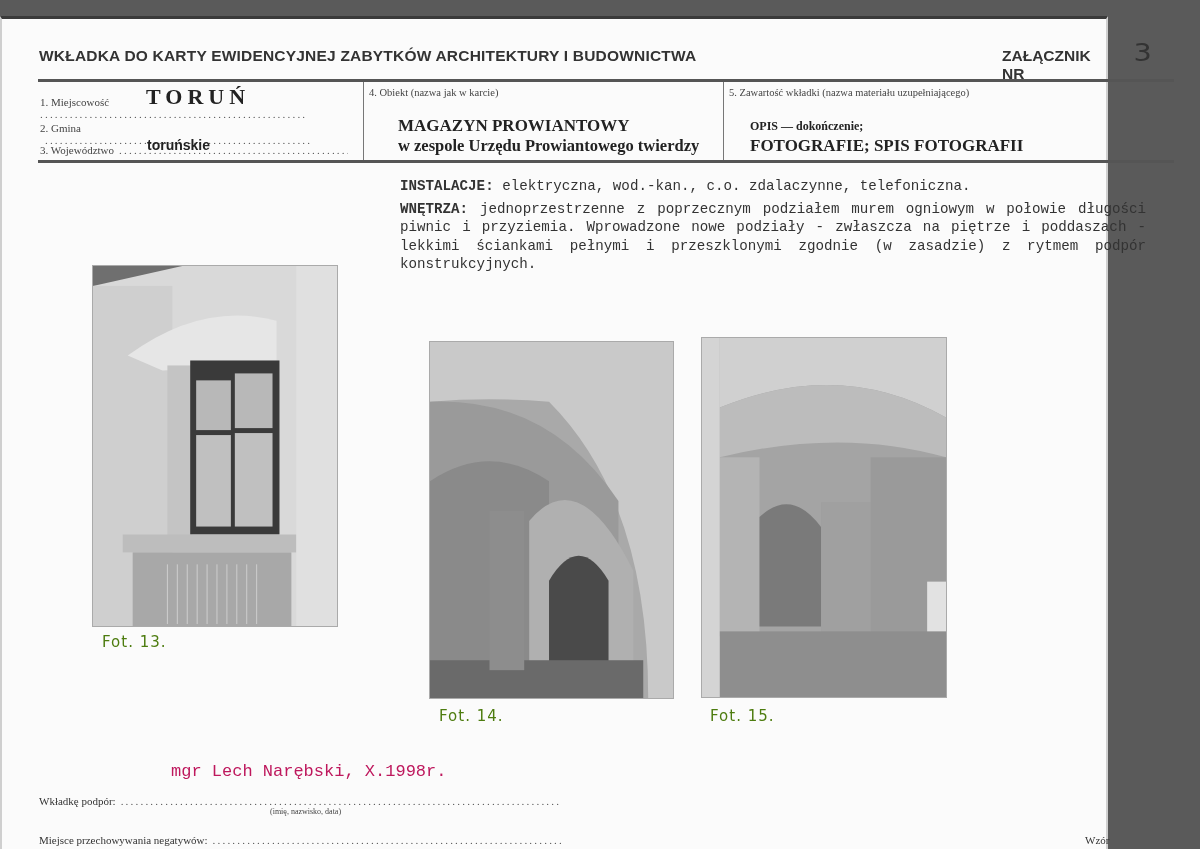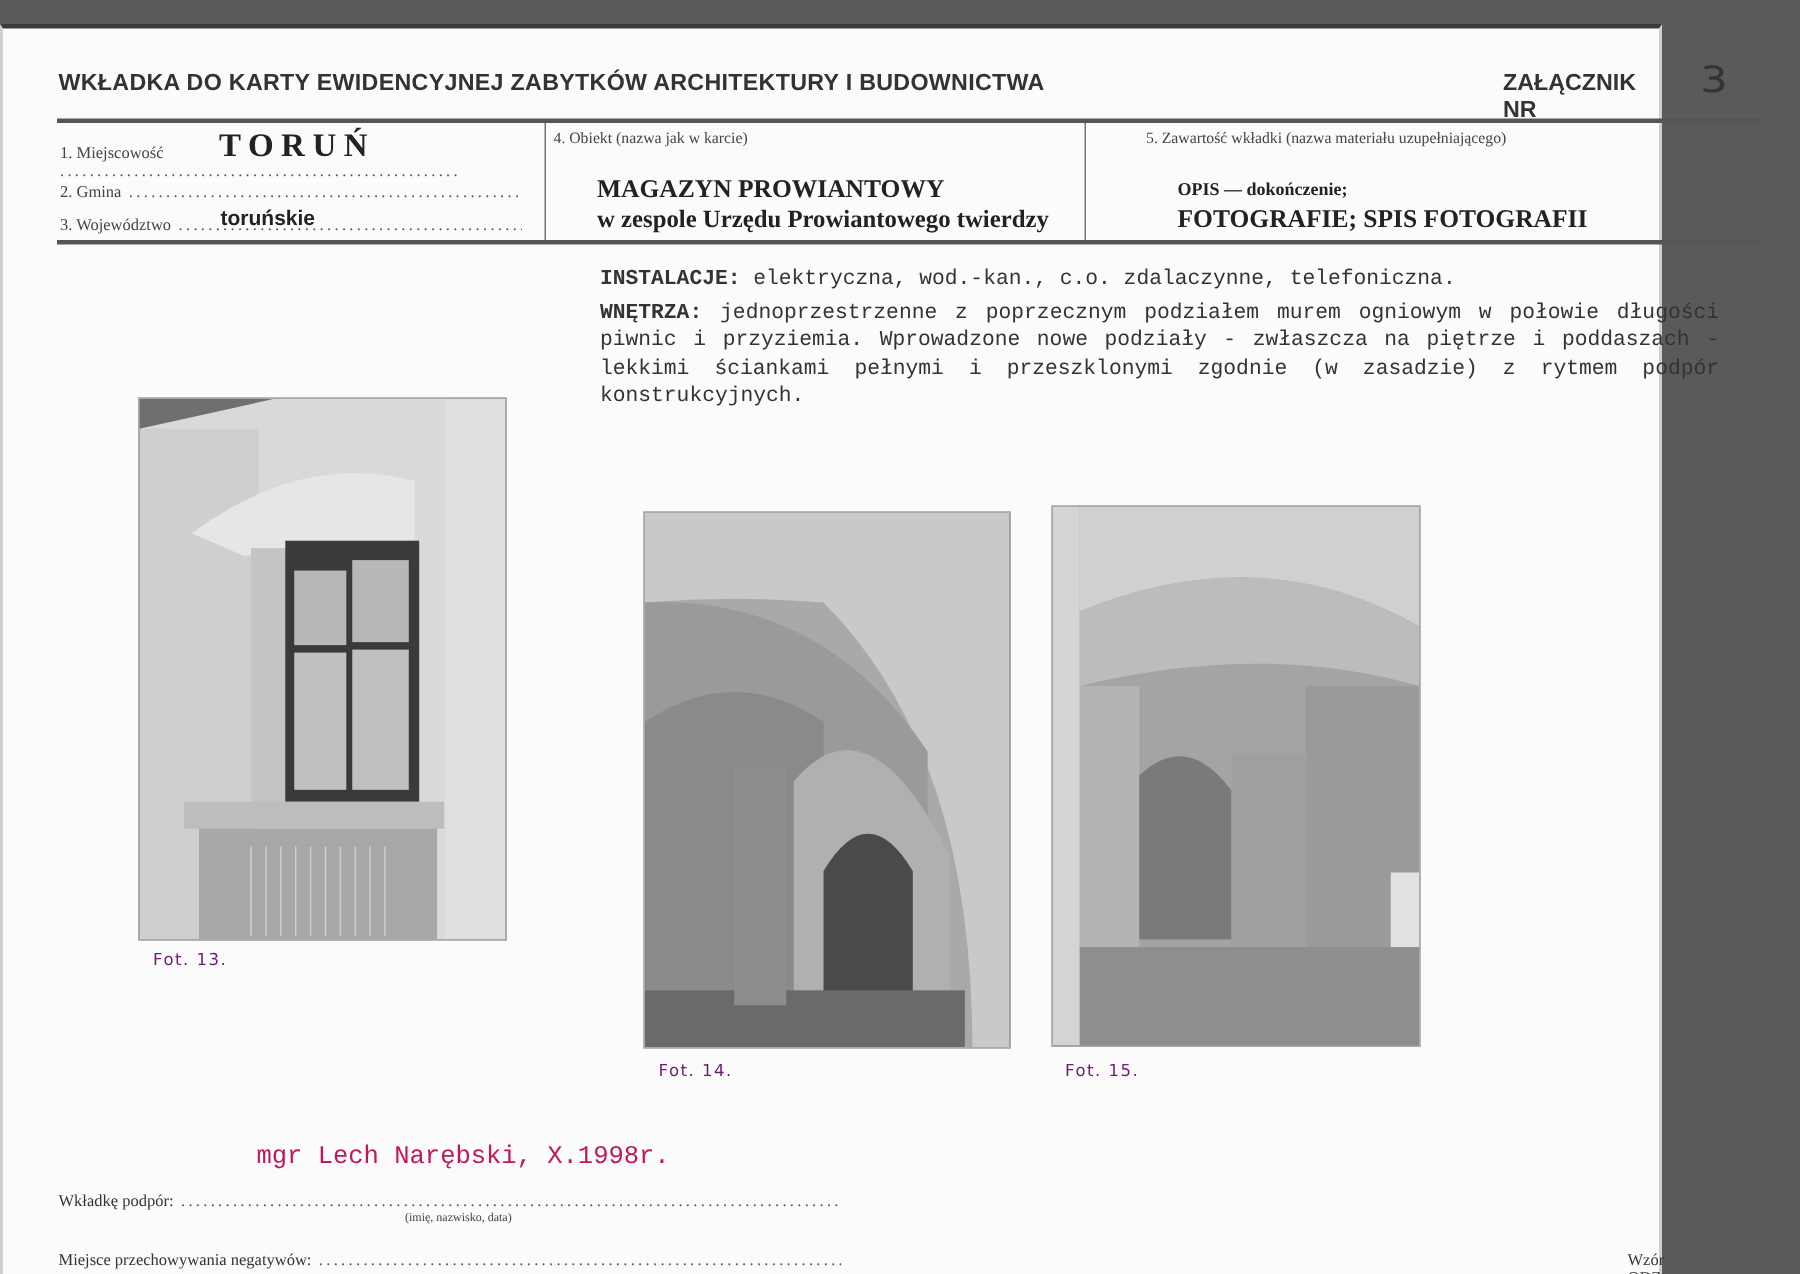--- a/index.html
+++ b/index.html
@@ -29,27 +29,27 @@
       font-family: "DejaVu Sans", sans-serif; font-size: 24px; font-weight: normal; color: #333;
       transform: scaleX(1.2);
     }
     .box {
       position: absolute; left: 36px; top: 60px; width: 1136px; height: 84px;
       border-top: 3px solid #555; border-bottom: 3px solid #555;
       display: flex;
     }
     .col1 { width: 326px; border-right: 1.5px solid #777; position: relative; }
     .col2 { width: 360px; border-right: 1.5px solid #777; position: relative; }
-    .col3 { flex: 1; position: relative; margin-left: 35px; }
+    .col3 { flex: 1; position: relative; }
     .field-row {
       position: absolute; left: 2px; width: 308px; font-size: 11px; color: #444;
       display: flex; align-items: baseline; white-space: nowrap; overflow: hidden;
     }
     .field-row .dots { flex: 1; overflow: hidden; letter-spacing: 2.2px; color: #555; }
-    .r1 { top: 14px; flex-direction: column; } .r2 { top: 40px; } .r3 { top: 62px; }
+    .r1 { top: 14px; flex-direction: column; } .r2 { top: 40px; flex-direction: column; } .r3 { top: 62px; }
     .val-torun {
       position: absolute; left: 108px; top: 2px; font-size: 22px; font-weight: bold;
       letter-spacing: 5px; color: #222;
     }
     .val-woj {
       position: absolute; left: 109px; top: 55px; font-size: 14px; font-weight: bold; color: #222;
       font-family: "Liberation Sans", sans-serif;
     }
     .small-label { position: absolute; left: 5px; top: 5px; font-size: 10.5px; color: #444; }
     .big-bold { position: absolute; font-size: 16.5px; font-weight: bold; color: #222; line-height: 20px; white-space: nowrap; }
@@ -66,21 +66,21 @@
     .desc p { margin-bottom: 5px; }
     .photo {
       position: absolute; overflow: hidden; background: #8a8a8a;
       border: 1px solid #aaa;
     }
     .photo svg { width: 100%; height: 100%; display: block; }
     .p13 { left: 90px; top: 246px; width: 246px; height: 362px; }
     .p14 { left: 427px; top: 322px; width: 245px; height: 358px; }
     .p15 { left: 699px; top: 318px; width: 246px; height: 361px; }
     .caption {
-      position: absolute; font-family: "DejaVu Sans", sans-serif; font-size: 11px; color: #701a75;
+      position: absolute; font-family: "DejaVu Sans", sans-serif; font-size: 15px; color: #4d7c0f;
       font-weight: normal; letter-spacing: 1px;
     }
     .c13 { left: 100px; top: 614px; }
     .c14 { left: 437px; top: 688px; }
     .c15 { left: 708px; top: 688px; }
     .author {
       position: absolute; left: 146px; top: 743px;
       font-family: "Liberation Mono", monospace; font-size: 17px; color: #be185d; margin-left: 23px;
     }
     .foot-row {

